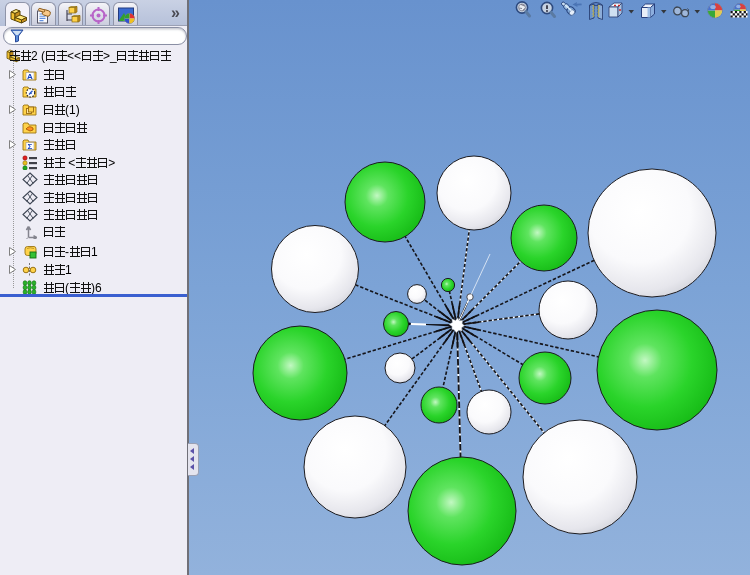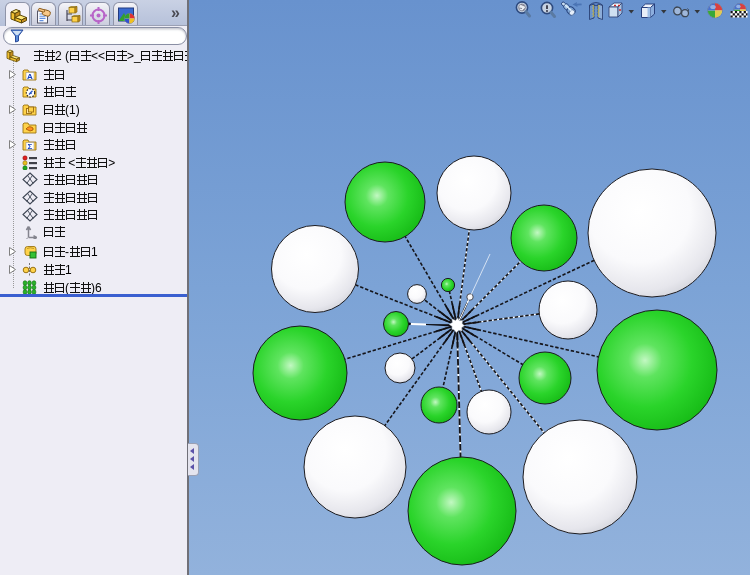--- a/index.html
+++ b/index.html
@@ -277,21 +277,21 @@
 <div style="position:absolute;left:13px;top:60px;height:228px;border-left:1px dotted #999;"></div>
 <div class="row" style="top:47px">
           <svg class="icon" width="17" height="16" style="left:4px;top:1px">
 <polygon points="3,3.5 6,2 9,3.2 6,4.7" fill="#ffe878" stroke="#6a5208" stroke-width="0.8"></polygon>
 <polygon points="3,3.5 6,4.7 6,11.5 3,10.3" fill="#f0c030" stroke="#6a5208" stroke-width="0.8"></polygon>
 <polygon points="6,4.7 9,3.2 9,9 6,10.5" fill="#c79020" stroke="#6a5208" stroke-width="0.8"></polygon>
 <polygon points="6,9 9,7.5 15.5,9.7 12.5,11.2" fill="#ffe878" stroke="#6a5208" stroke-width="0.8"></polygon>
 <polygon points="6,9 12.5,11.2 12.5,13.7 6,11.5" fill="#f0c030" stroke="#6a5208" stroke-width="0.8"></polygon>
 <polygon points="12.5,11.2 15.5,9.7 15.5,12.2 12.5,13.7" fill="#c79020" stroke="#6a5208" stroke-width="0.8"></polygon>
           </svg>
-          <span class="lbl" style="left:33px"><span class="z za"></span><span class="z zc"></span>2 (<span class="z zb"></span><span class="z za"></span>&lt;&lt;<span class="z zb"></span><span class="z za"></span>&gt;_<span class="z zb"></span><span class="z za"></span><span class="z zc"></span><span class="z zb"></span><span class="z za"></span></span>
+          <span class="lbl" style="left:9px"><span class="z za"></span><span class="z zc"></span>2 (<span class="z zb"></span><span class="z za"></span>&lt;&lt;<span class="z zb"></span><span class="z za"></span>&gt;_<span class="z zb"></span><span class="z za"></span><span class="z zc"></span><span class="z zb"></span><span class="z za"></span></span>
         </div>
 <div class="row" style="top:65.5px">
           <svg style="position:absolute;left:8px;top:3px" width="9" height="11">
             <path d="M1.5,1.5 L7.5,5.5 L1.5,9.5 Z" fill="#fff" stroke="#808080" stroke-width="1"></path>
           </svg>
           <svg class="icon" style="left:22px;top:1px" width="15" height="15">
             <path d="M1,4 L1,13 L14,13 L14,5 L7,5 L6,3 L2,3 Z" fill="#ffd24a" stroke="#9a7414" stroke-width="0.9"></path>
             <rect x="4" y="5.5" width="8" height="7" fill="#fff" stroke="#888" stroke-width="0.5"></rect>
             <text x="8" y="12" font-size="8" font-weight="bold" fill="#1040c0" text-anchor="middle" font-family="Liberation Sans">A</text>
           </svg>

